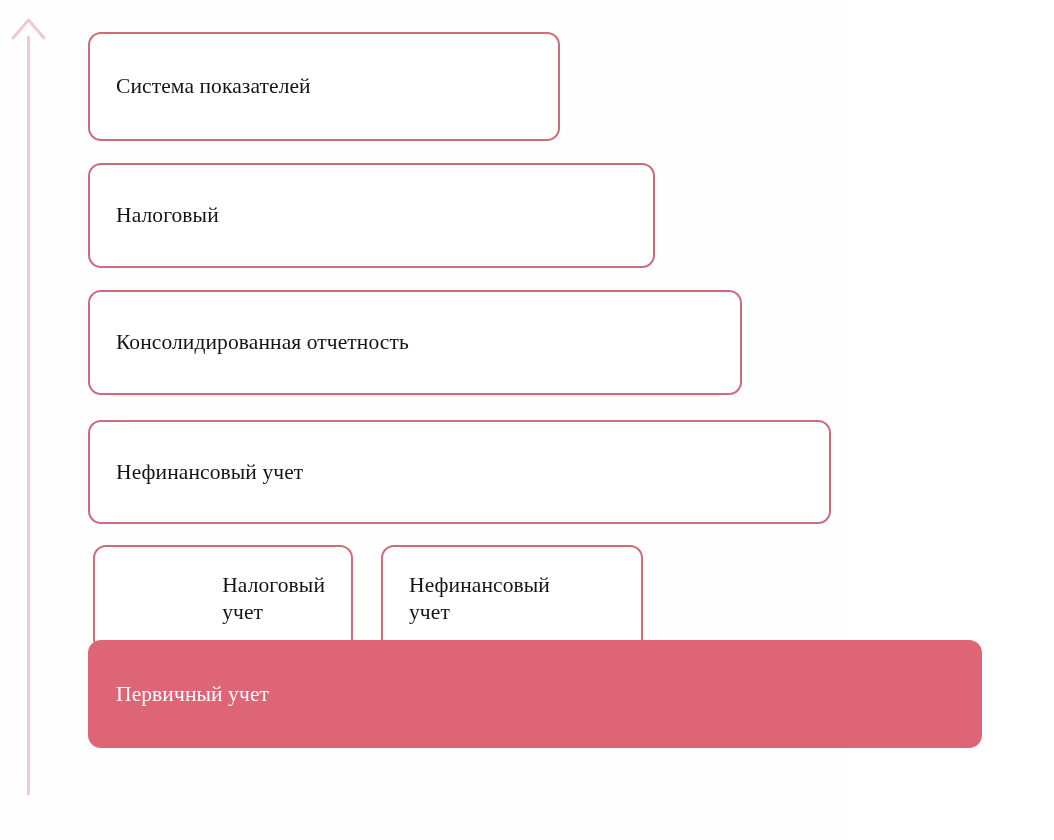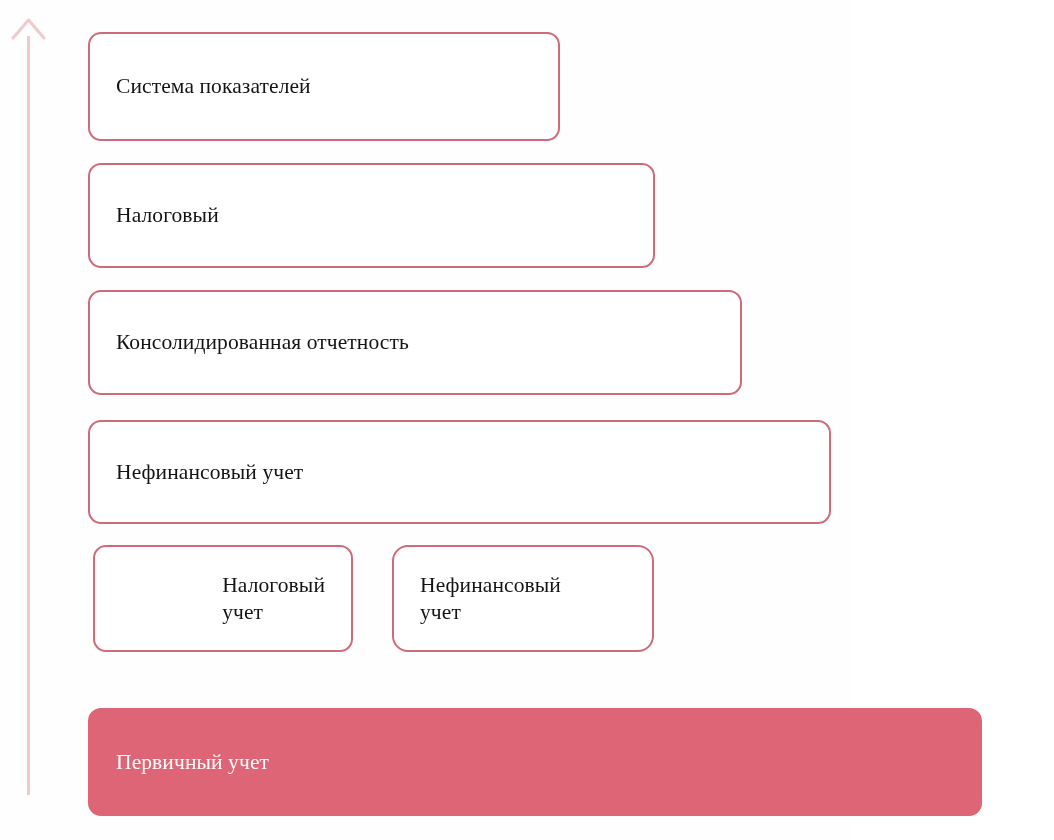--- a/index.html
+++ b/index.html
@@ -63,31 +63,31 @@
   .node-label {
     display: block;
   }
 
   
   #row-0 { top: 32px;  height: 109px; }
   #row-1 { top: 163px; height: 105px; }
   #row-2 { top: 290px; height: 105px; justify-content: center; }
   #row-3 { top: 420px; height: 104px; }
   #row-4 { top: 545px; height: 107px; }
-  #row-5 { top: 708px; height: 108px; }
+  #row-5 { top: 640px; height: 108px; }
 
   #row-0 .node { width: 472px; }
   #row-1 .node { width: 567px; }
   #row-2 .node { width: 654px; }
   #row-3 .node { width: 743px; }
   #row-5 .node { width: 894px; }
 
   #row-4 .n-0 { width: 260px; }
   #row-4 .n-1 { width: 260px; margin-left: 5px; justify-content: flex-end; }
-  #row-4 .n-2 { width: 262px; margin-left: 39px; border-radius: 16px; }
+  #row-4 .n-2 { width: 262px; margin-left: 28px; }
 </style>
 </head>
 <body>
 
 <div id="stage">
 
   <svg class="axis-arrow" viewBox="0 0 70 830" width="70" height="830" aria-hidden="true">
     <line x1="28.5" y1="36" x2="28.5" y2="795" stroke="#f0c9cd" stroke-width="3" stroke-linecap="butt"></line>
     <polyline points="13,38 28.5,20 44,38" fill="none" stroke="#f0c9cd" stroke-width="3" stroke-linecap="round" stroke-linejoin="round"></polyline>
   </svg>

